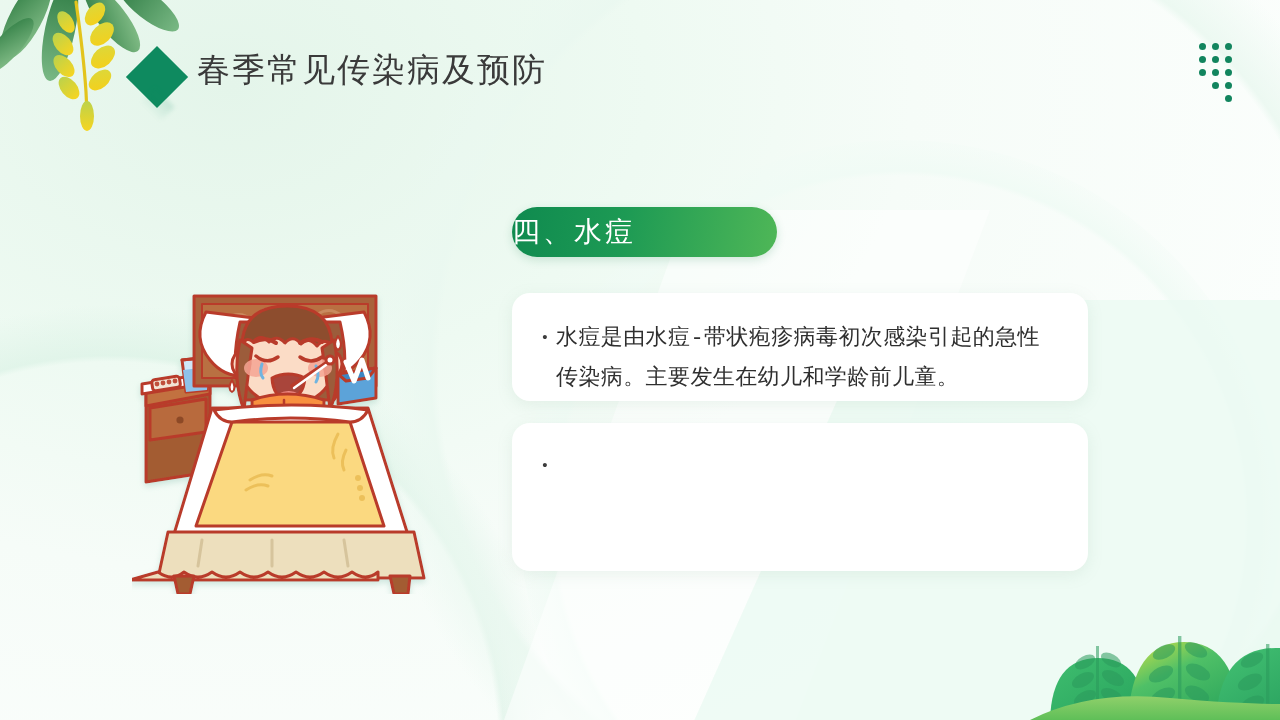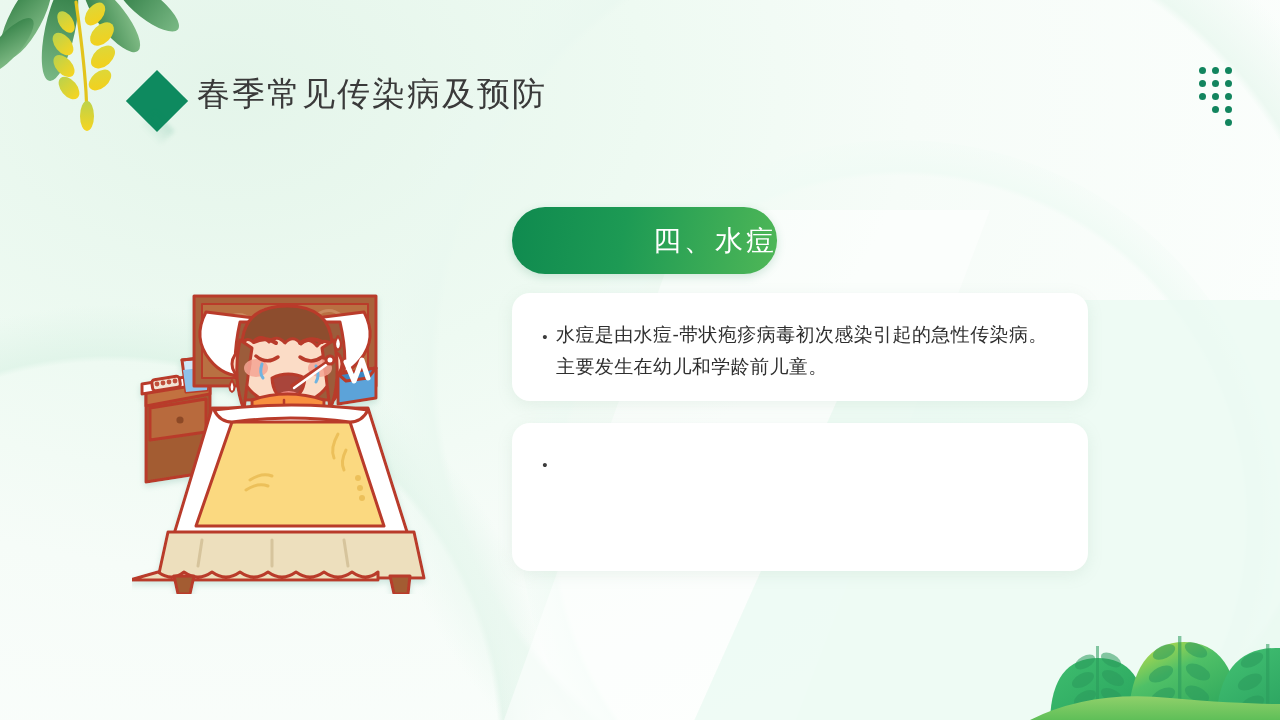--- a/index.html
+++ b/index.html
@@ -22,54 +22,54 @@
        background:radial-gradient(circle at 50% 50%, rgba(255,255,255,0) 57%, rgba(234,248,240,.85) 58%, rgba(255,255,255,0) 66%);}
   .sw3{left:520px;top:140px;width:760px;height:760px;
        background:radial-gradient(circle at 50% 50%, rgba(255,255,255,0) 64%, rgba(240,251,245,.9) 65%, rgba(255,255,255,0) 73%);}
   .wedge{position:absolute;pointer-events:none;}
   .wedge-a{left:430px;top:210px;width:560px;height:560px;background:rgba(255,255,255,.5);
       clip-path:polygon(46% 0,100% 0,62% 100%,10% 100%);}
   .wedge-b{left:690px;top:300px;width:600px;height:430px;background:rgba(233,249,241,.75);
       clip-path:polygon(32% 0,100% 0,100% 100%,0 100%);}
 
   
-  .header{position:absolute;left:0;top:0;width:1076px;height:136px;margin-top:24px;}
+  .header{position:absolute;left:0;top:0;width:1076px;height:136px;}
   .diamond-wrap{position:absolute;left:126px;top:46px;width:62px;height:62px;}
   .diamond{position:absolute;left:9px;top:9px;width:44px;height:44px;
       background:#0e8a5f;transform:rotate(45deg);}
   .diamond-refl{position:absolute;left:17px;top:48px;width:28px;height:22px;
       background:linear-gradient(180deg, rgba(14,138,95,.28), rgba(14,138,95,0));
       transform:rotate(45deg);filter:blur(2px);opacity:.55;}
   .title{position:absolute;left:197px;top:48px;
       font-family:"DejaVu Serif","Liberation Serif",serif;
       font-size:33px;color:#3a3a3a;letter-spacing:2px;line-height:44px;
       white-space:nowrap;}
 
   
   .dots{position:absolute;left:1199px;top:43px;width:40px;height:56px;}
   .dots i{position:absolute;width:7px;height:7px;border-radius:50%;background:#12855e;display:block;}
 
   
-  .pill{position:absolute;left:512px;top:207px;width:265px;height:67px;
+  .pill{position:absolute;left:512px;top:207px;width:265px;height:50px;
       border-radius:33px;
       background:linear-gradient(100deg,#0f8a4f 0%,#1d9a54 42%,#4fb757 100%);
       box-shadow:0 3px 10px rgba(30,130,80,.18);
-      display:flex;align-items:center;justify-content:flex-end;}
+      display:flex;align-items:center;justify-content:flex-start;}
   .pill span{color:#ffffff;font-size:28px;letter-spacing:3px;
       font-family:"DejaVu Serif","Liberation Serif",serif;}
 
   
   .card{position:absolute;background:#ffffff;border-radius:18px;
       box-shadow:0 4px 16px rgba(120,160,140,.13);
       display:flex;align-items:flex-start;box-sizing:border-box;}
   .card.c1{left:512px;top:293px;width:576px;height:108px;padding:26px 30px 0 22px;}
   .card.c2{left:512px;top:423px;width:576px;height:148px;padding:24px 26px 0 22px;}
   .bullet{width:22px;flex:0 0 22px;color:#3c3c3c;font-size:15px;line-height:36px;text-align:center;}
-  .ctext{color:#2f2f2f;font-size:19px;line-height:32px;letter-spacing:.4px;
-      font-family:Liberation Sans, sans-serif;}
+  .ctext{color:#2f2f2f;font-size:22px;line-height:40px;letter-spacing:.4px;
+      font-family:Liberation Mono, monospace;}
 
   
   .bushes{position:absolute;right:0;bottom:0;width:250px;height:130px;overflow:hidden;}
 
   
   .foliage{position:absolute;left:0;top:0;width:200px;height:150px;overflow:visible;}
 
   
   .illus{position:absolute;left:132px;top:282px;width:310px;height:312px;}
 </style>

